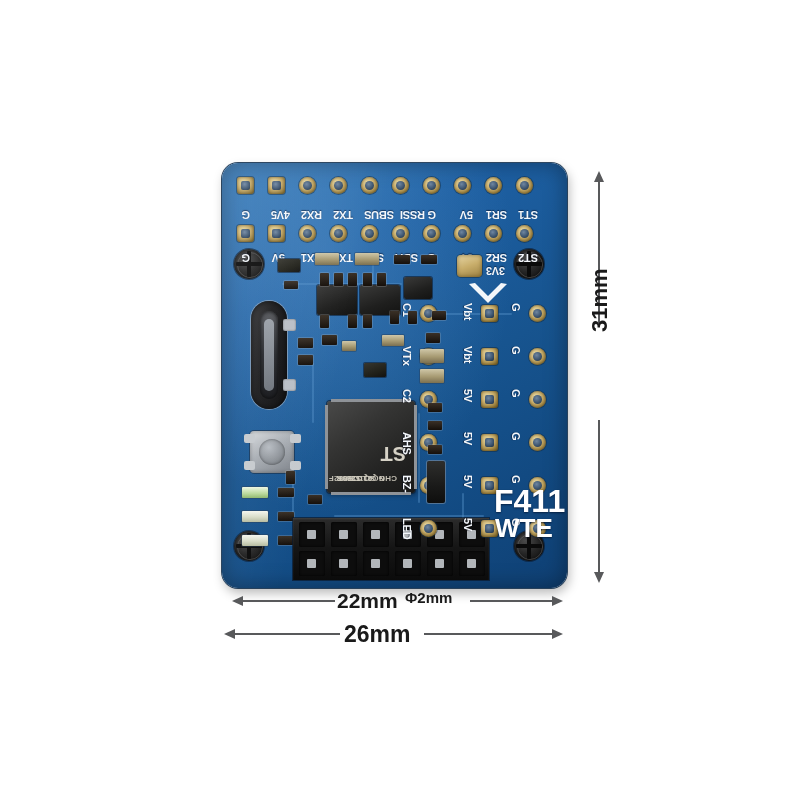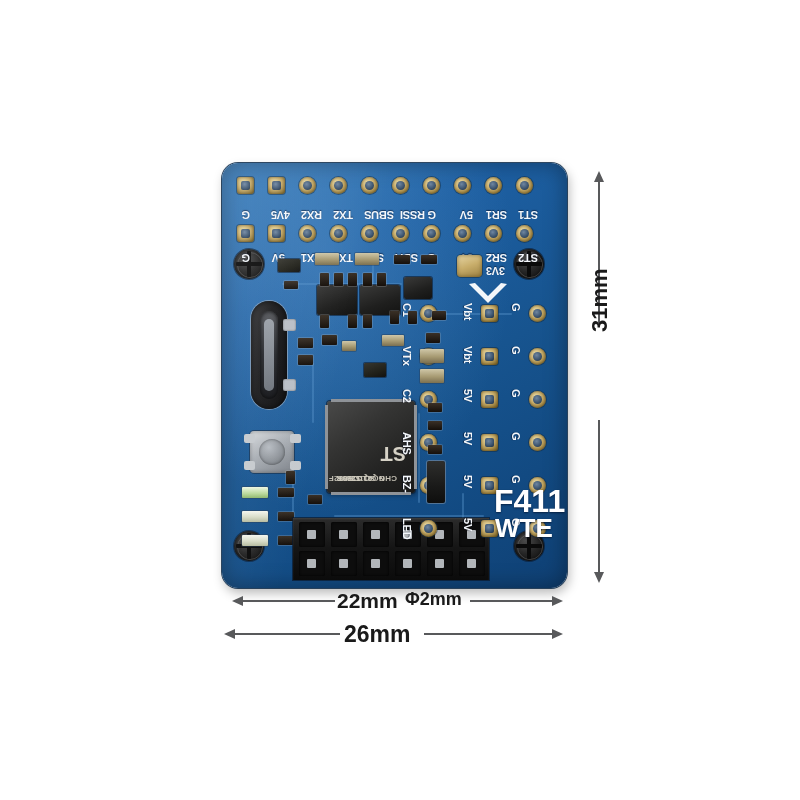--- a/index.html
+++ b/index.html
@@ -499,21 +499,21 @@
     <div class="brand" style="left:273px;top:350px;font-size:26px;">WTE</div>
 
   </div>
 
   <div class="dim">
     <div class="dim-line" style="left:243px;top:600px;width:92px;height:2px;"></div>
     <div class="arrowhead ah-left" style="left:232px;top:596px;"></div>
     <div class="dimtext" style="left:337px;top:589px;font-size:21px;">22mm</div>
   </div>
   <div class="dim">
-    <div class="dimtext" style="left:405px;top:589px;font-size:18px;">Φ2mm</div>
+    <div class="dimtext" style="left:405px;top:589px;font-size:15px;">Φ2mm</div>
     <div class="dim-line" style="left:470px;top:600px;width:86px;height:2px;"></div>
     <div class="arrowhead ah-right" style="left:552px;top:596px;"></div>
   </div>
 
   <div class="dim">
     <div class="dim-line" style="left:235px;top:633px;width:105px;height:2px;"></div>
     <div class="arrowhead ah-left" style="left:224px;top:629px;"></div>
     <div class="dimtext" style="left:344px;top:621px;font-size:23px;">26mm</div>
     <div class="dim-line" style="left:424px;top:633px;width:132px;height:2px;"></div>
     <div class="arrowhead ah-right" style="left:552px;top:629px;"></div>

